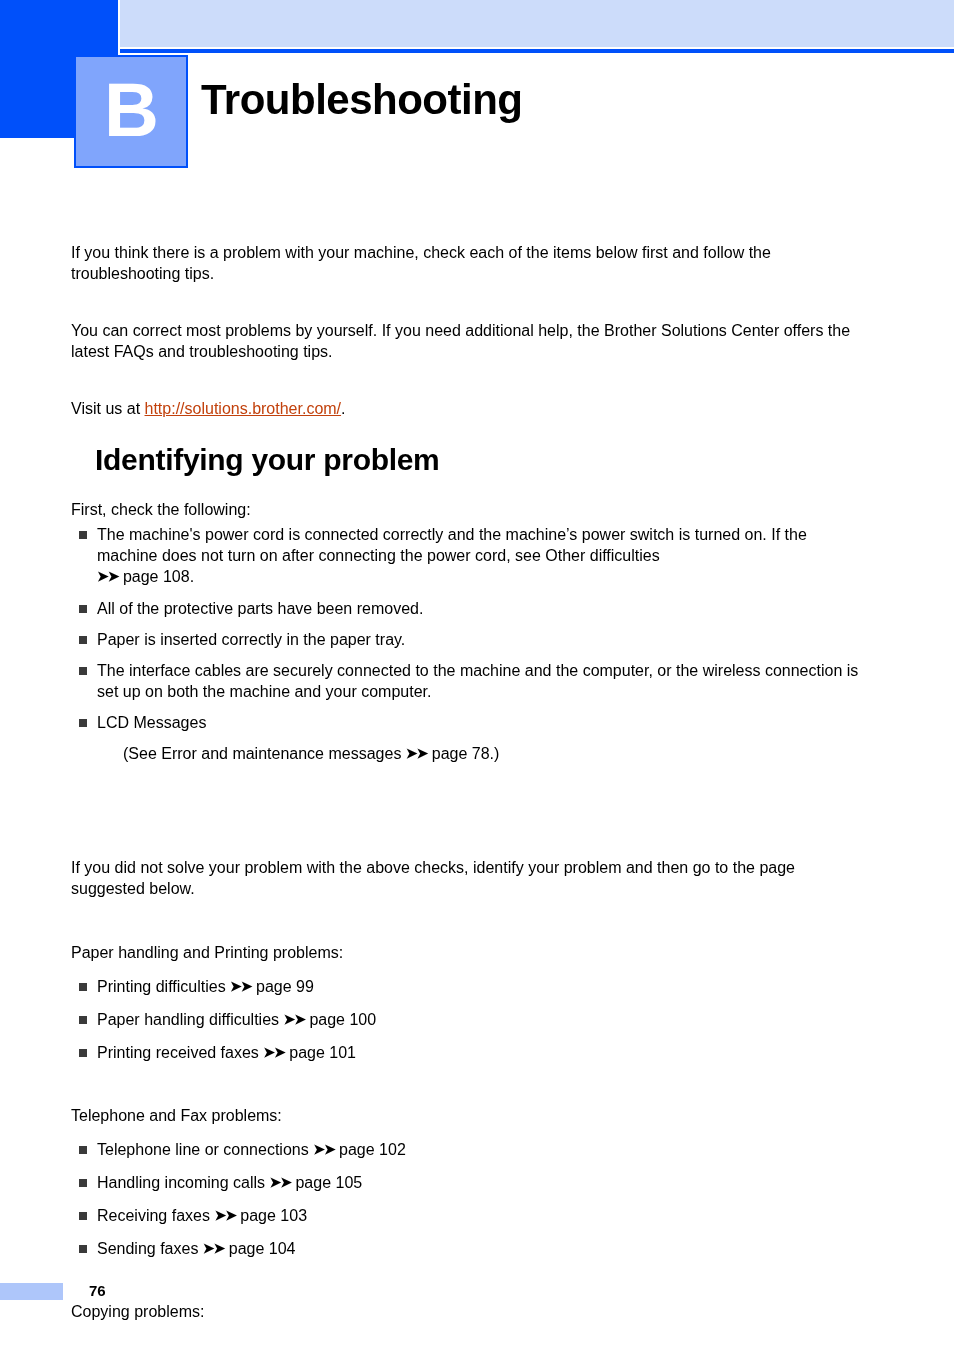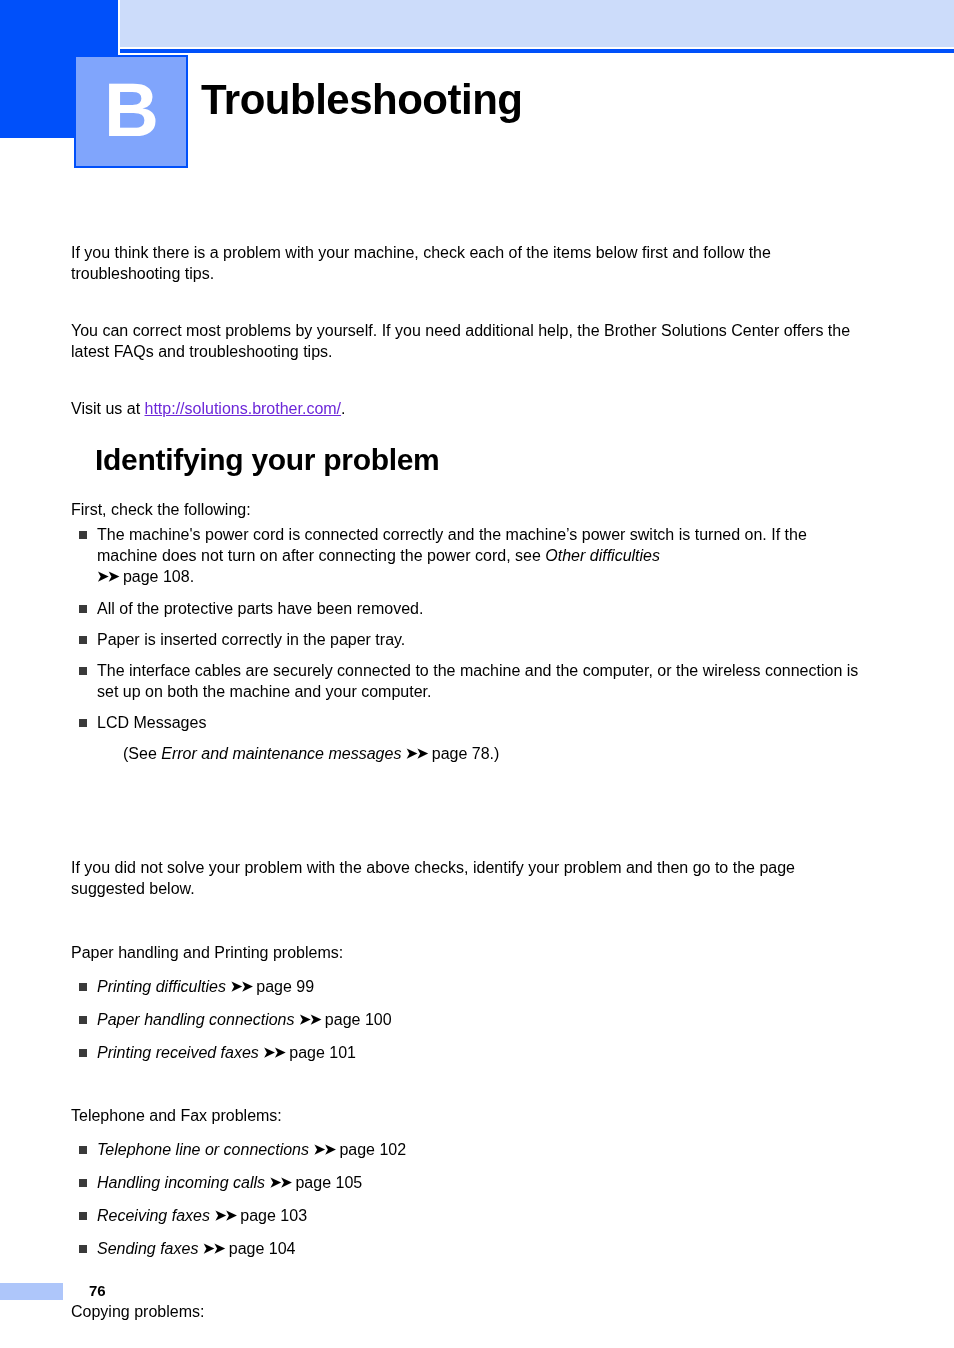--- a/index.html
+++ b/index.html
@@ -72,21 +72,21 @@
   }
 
   p.body {
     font-size: 16px;
     line-height: 21px;
     margin-bottom: 13px;
     margin-top: 36px;
   }
 
   a.url {
-    color: #6d28d9;
+    color: #c2410c;
     text-decoration: underline;
   }
 
   h2.section {
     font-size: 30px;
     font-weight: bold;
     letter-spacing: -0.3px;
     margin-top: 24px;
     margin-bottom: 22px;
     margin-left: 24px;
@@ -117,21 +117,21 @@
   }
   ul.bullets.compact > li { margin-bottom: 11px; }
 
   .subnote {
     padding-left: 26px;
     font-size: 16px;
     line-height: 21px;
     margin-top: 10px;
   }
 
-  .ital { font-style: italic; }
+  .ital { }
 
   .chev {
     font-weight: bold;
     font-size: 14px;
     letter-spacing: -1px;
     display: inline-block;
     transform: translateY(-1px);
   }
 
   .group-label {
@@ -211,21 +211,21 @@
   <p class="body">If you did not solve your problem with the above checks, identify your problem and then go to the page suggested below.</p>
 
   <div class="spacer-md"></div>
 
   <p class="group-label">Paper handling and Printing problems:</p>
   <ul class="bullets compact">
     <li>
       <span class="ital">Printing difficulties</span> <span class="chev">➤➤</span><span> page 99</span>
     </li>
     <li>
-      <span class="ital">Paper handling connections</span> <span class="chev">➤➤</span><span> page 100</span>
+      <span class="ital">Paper handling difficulties</span> <span class="chev">➤➤</span><span> page 100</span>
     </li>
     <li>
       <span class="ital">Printing received faxes</span> <span class="chev">➤➤</span><span> page 101</span>
     </li>
   </ul>
 
   <div class="spacer-md"></div>
 
   <p class="group-label">Telephone and Fax problems:</p>
   <ul class="bullets compact">

